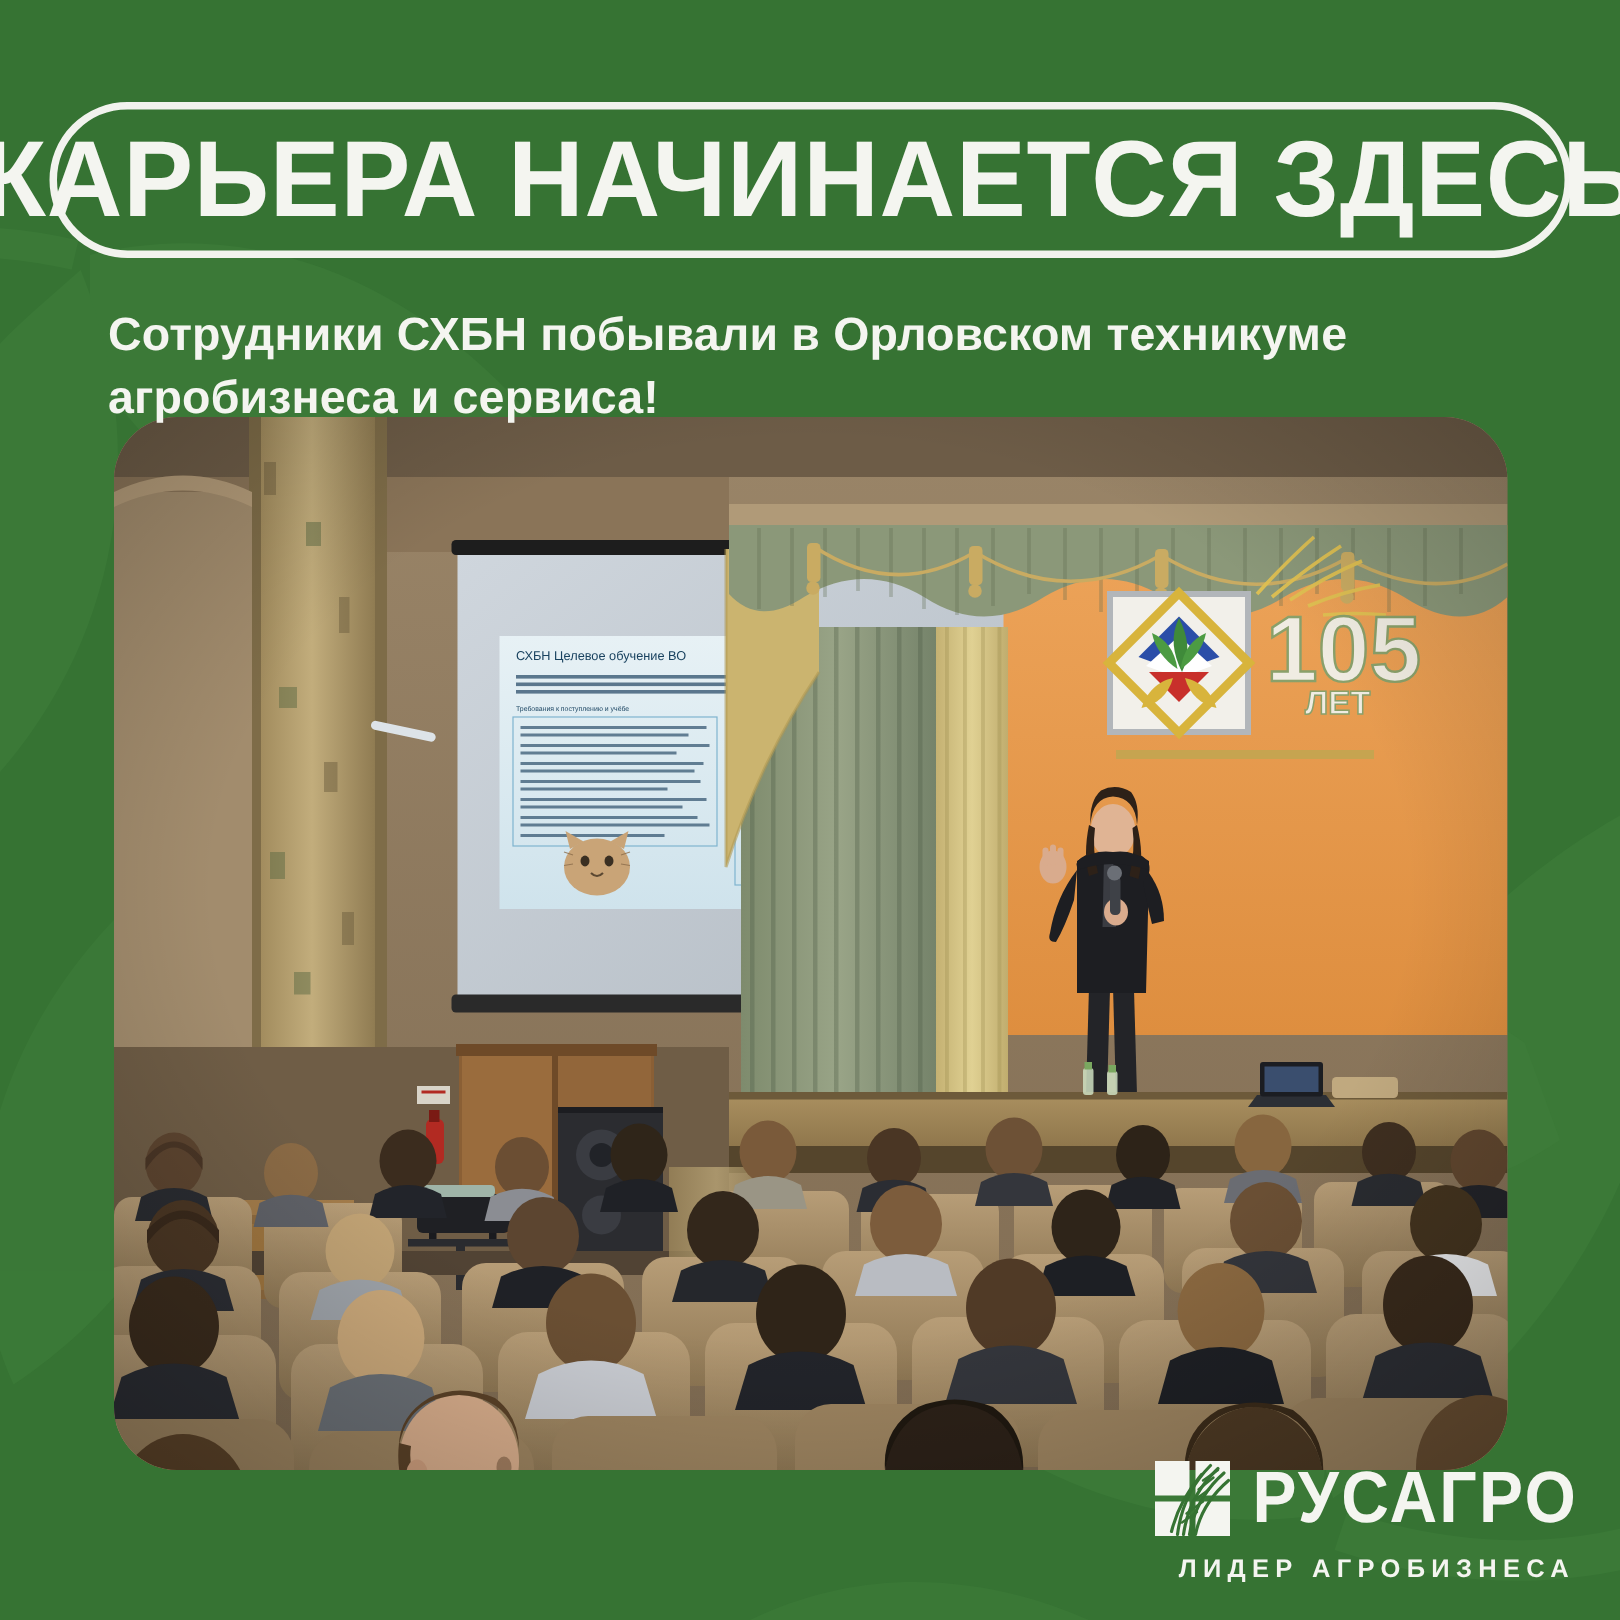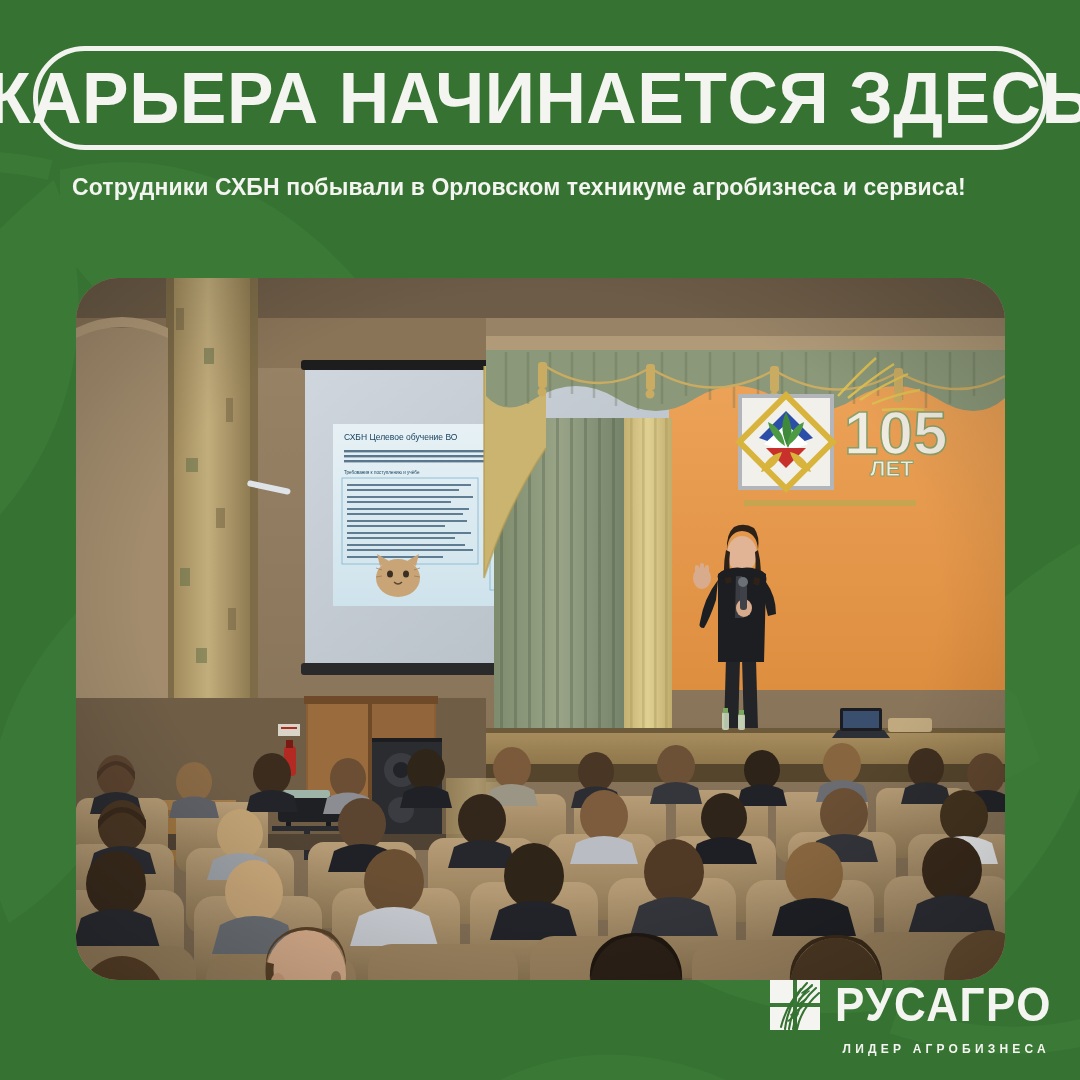--- a/index.html
+++ b/index.html
@@ -21,46 +21,46 @@
   .watermark{
     position:absolute; inset:0;
     pointer-events:none;
     z-index:0;
   }
   .watermark svg{ display:block; width:100%; height:100%; }
 
   
   .title-pill{
     position:absolute;
-    left:33px; top:46px;
+    left:33px; top:68px;
     width:1015px; height:104px;
     border:5px solid #f2f3ee;
     border-radius:52px;
     z-index:3;
     display:flex; align-items:center; justify-content:center;
   }
   .title-text{
     color:#f4f5f0;
     font-size:72px;
     font-weight:bold;
     letter-spacing:0.5px;
     line-height:1;
     transform:scaleX(0.97);
     white-space:nowrap;
     font-family:"Liberation Sans", sans-serif;
   }
 
   
   .subtitle{
     position:absolute;
-    left:72px; top:172px;
+    left:72px; top:202px;
     width:930px;
     z-index:3;
     color:#f4f5f0;
-    font-size:23px;
+    font-size:31px;
     font-weight:bold;
     line-height:1.35;
     letter-spacing:0.1px;
   }
 
   
   .photo{
     position:absolute;
     left:76px; top:278px;
     width:929px; height:702px;
@@ -86,21 +86,21 @@
   .logo-word{
     color:#f4f5f0;
     font-size:44px;
     font-weight:bold;
     letter-spacing:1.5px;
     line-height:1;
     transform:scaleY(1.1);
   }
   .logo-tagline{
     color:#f4f5f0;
-    font-size:12px;
+    font-size:17px;
     font-weight:bold;
     letter-spacing:4.2px;
     margin-top:11px;
     margin-right:2px;
   }
 </style>
 </head>
 <body>
 
 <div class="poster">

